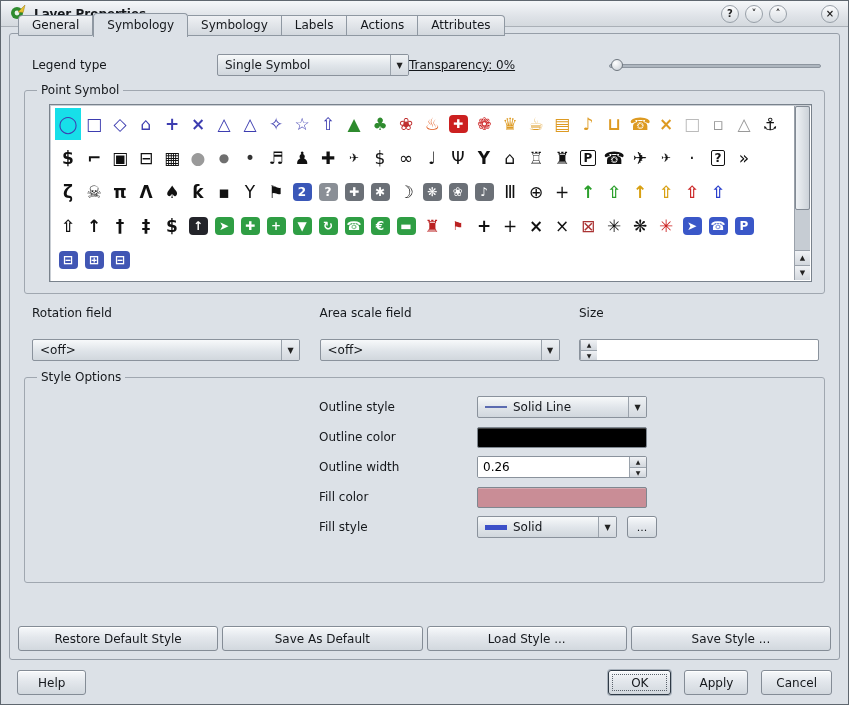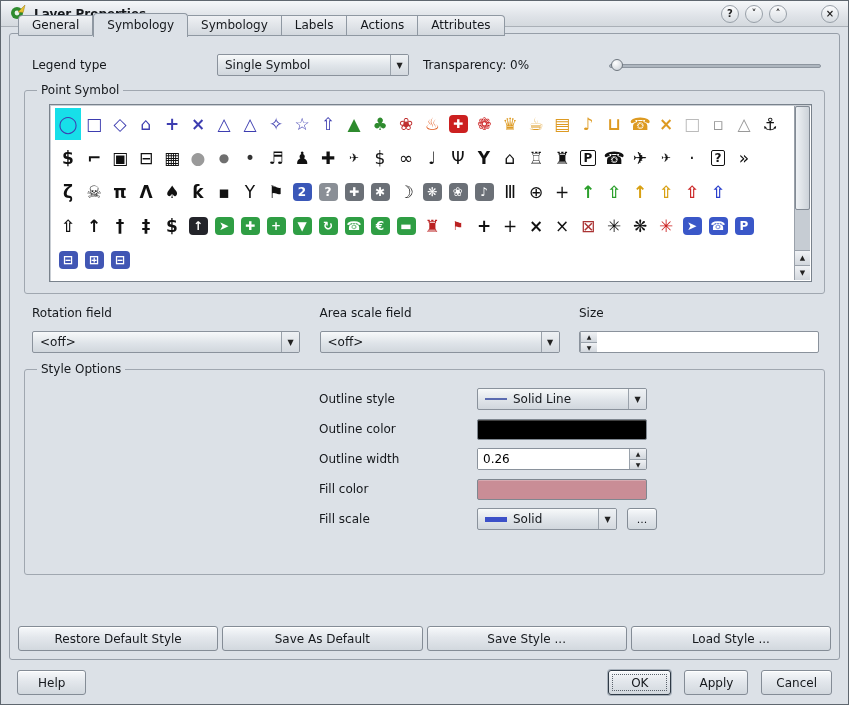--- a/index.html
+++ b/index.html
@@ -64,21 +64,21 @@
   .sym-glyph.chip{width:19px;height:18px;border-radius:4px;display:flex;align-items:center;justify-content:center;font-size:12px;font-weight:bold;}
   .sym-glyph.boxed{border:1px solid currentColor;border-radius:2px;padding:0 3px;font-size:12px;font-weight:bold;line-height:14px;}
   .vscroll{position:absolute;top:1px;bottom:1px;right:1px;width:16px;background:#c6ccd3;border-left:1px solid #9aa1aa;box-sizing:border-box;}
   .vthumb{position:absolute;top:0;left:0;right:0;height:60%;background:linear-gradient(90deg,#eef1f4,#ccd2d9);border:1px solid #828a94;border-radius:2px;box-sizing:border-box;}
   .varrows{position:absolute;bottom:0;left:0;right:0;}
   .varrow{height:14px;display:flex;align-items:center;justify-content:center;font-size:7px;color:#222;background:linear-gradient(#f0f2f5,#d2d7dd);border-top:1px solid #9aa1aa;}
 
   
   .fields-row{display:flex;justify-content:space-between;margin:12px 6px 0 8px;}
   .field{display:flex;flex-direction:column;}
-  .field-label{margin-bottom:11px;}
+  .field-label{margin-bottom:19px;}
   .w-rot{width:268px;} .w-area{width:240px;} .w-size{width:240px;}
 
   
   .so-row{display:flex;align-items:center;margin:0 0 8px 266px;height:22px;}
   .so-row.first{margin-top:18px;}
   .so-label{width:158px;}
   .w-ctl{width:170px;}
   .w-fill{width:140px;}
   .color-btn{width:170px;height:21px;border:1px solid #7f8790;border-radius:2px;box-shadow:inset 0 1px 0 rgba(255,255,255,.25);padding:0;}
   .line-sample{display:inline-block;width:22px;height:2px;margin-right:6px;flex:none;}
@@ -126,21 +126,21 @@
   </div>
 
   <div class="frame">
 
     <div class="row-legend">
       <span class="lbl-legend">Legend type</span>
       <div class="combo" style="width:192px;">
         <span class="combo-text">Single Symbol</span>
         <span class="combo-arrow">▼</span>
       </div>
-      <span style="margin-left:14px;">Transparency: 0%</span>
+      <span style="margin-left:0;text-decoration:underline;">Transparency: 0%</span>
       <div class="slider">
         <div class="slider-groove"></div>
         <div class="slider-handle"></div>
       </div>
     </div>
 
 
     <div class="group ps-group">
       <span class="group-title">Point Symbol</span>
       <div class="sym-viewport">
@@ -552,35 +552,35 @@
           </div>
         </div>
       </div>
 
       <div class="so-row">
         <span class="so-label">Fill color</span>
         <button class="color-btn" style="background-color: rgb(201, 141, 150);"></button>
       </div>
 
       <div class="so-row">
-        <span class="so-label">Fill scale</span>
+        <span class="so-label">Fill style</span>
         <div class="combo w-fill">
           <span class="line-sample thick" style="background-color: rgb(60, 80, 200);"></span>
           <span class="combo-text">Solid</span>
           <span class="combo-arrow">▼</span>
         </div>
         <button class="btn more-btn">...</button>
       </div>
     </div>
 
     <div class="style-btn-row">
       <button class="btn">Restore Default Style</button>
       <button class="btn">Save As Default</button>
+      <button class="btn">Load Style ...</button>
       <button class="btn">Save Style ...</button>
-      <button class="btn">Load Style ...</button>
     </div>
   </div>
 
   <div class="dialog-btns">
     <button class="btn help-btn">Help</button>
     <span class="right-btns">
       <button class="btn btn-ok">OK</button>
       <button class="btn">Apply</button>
       <button class="btn">Cancel</button>
     </span>

